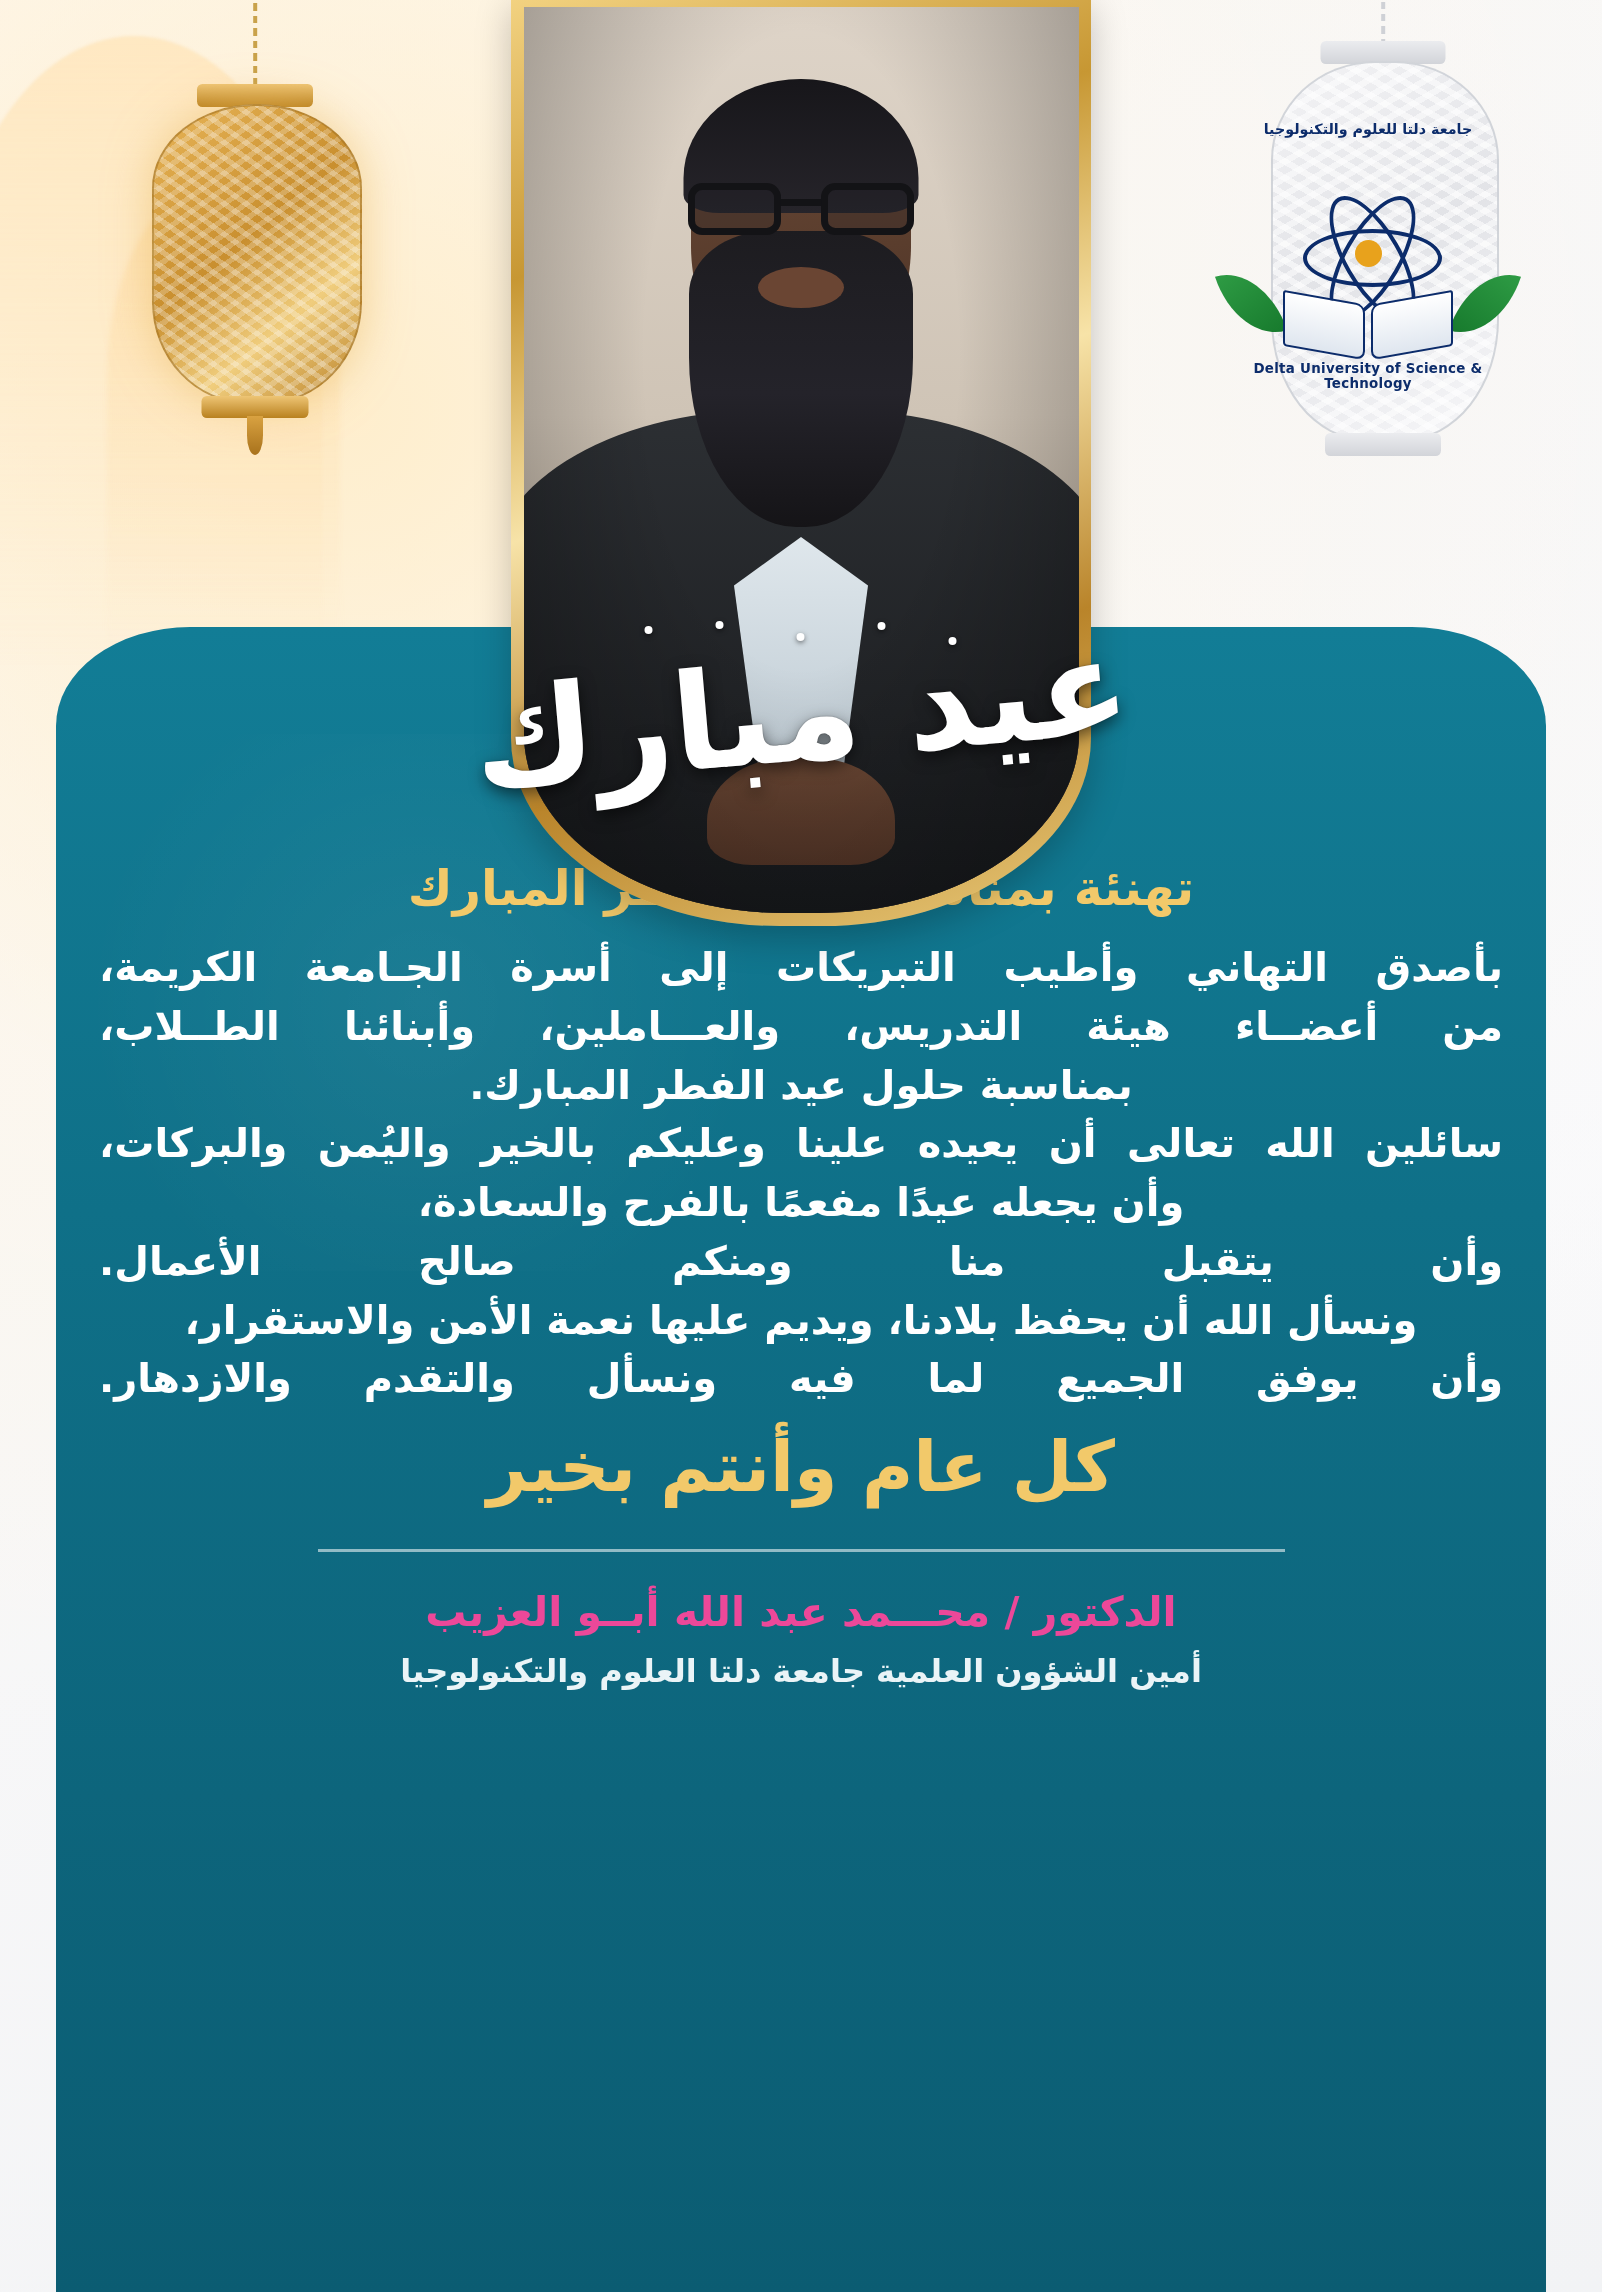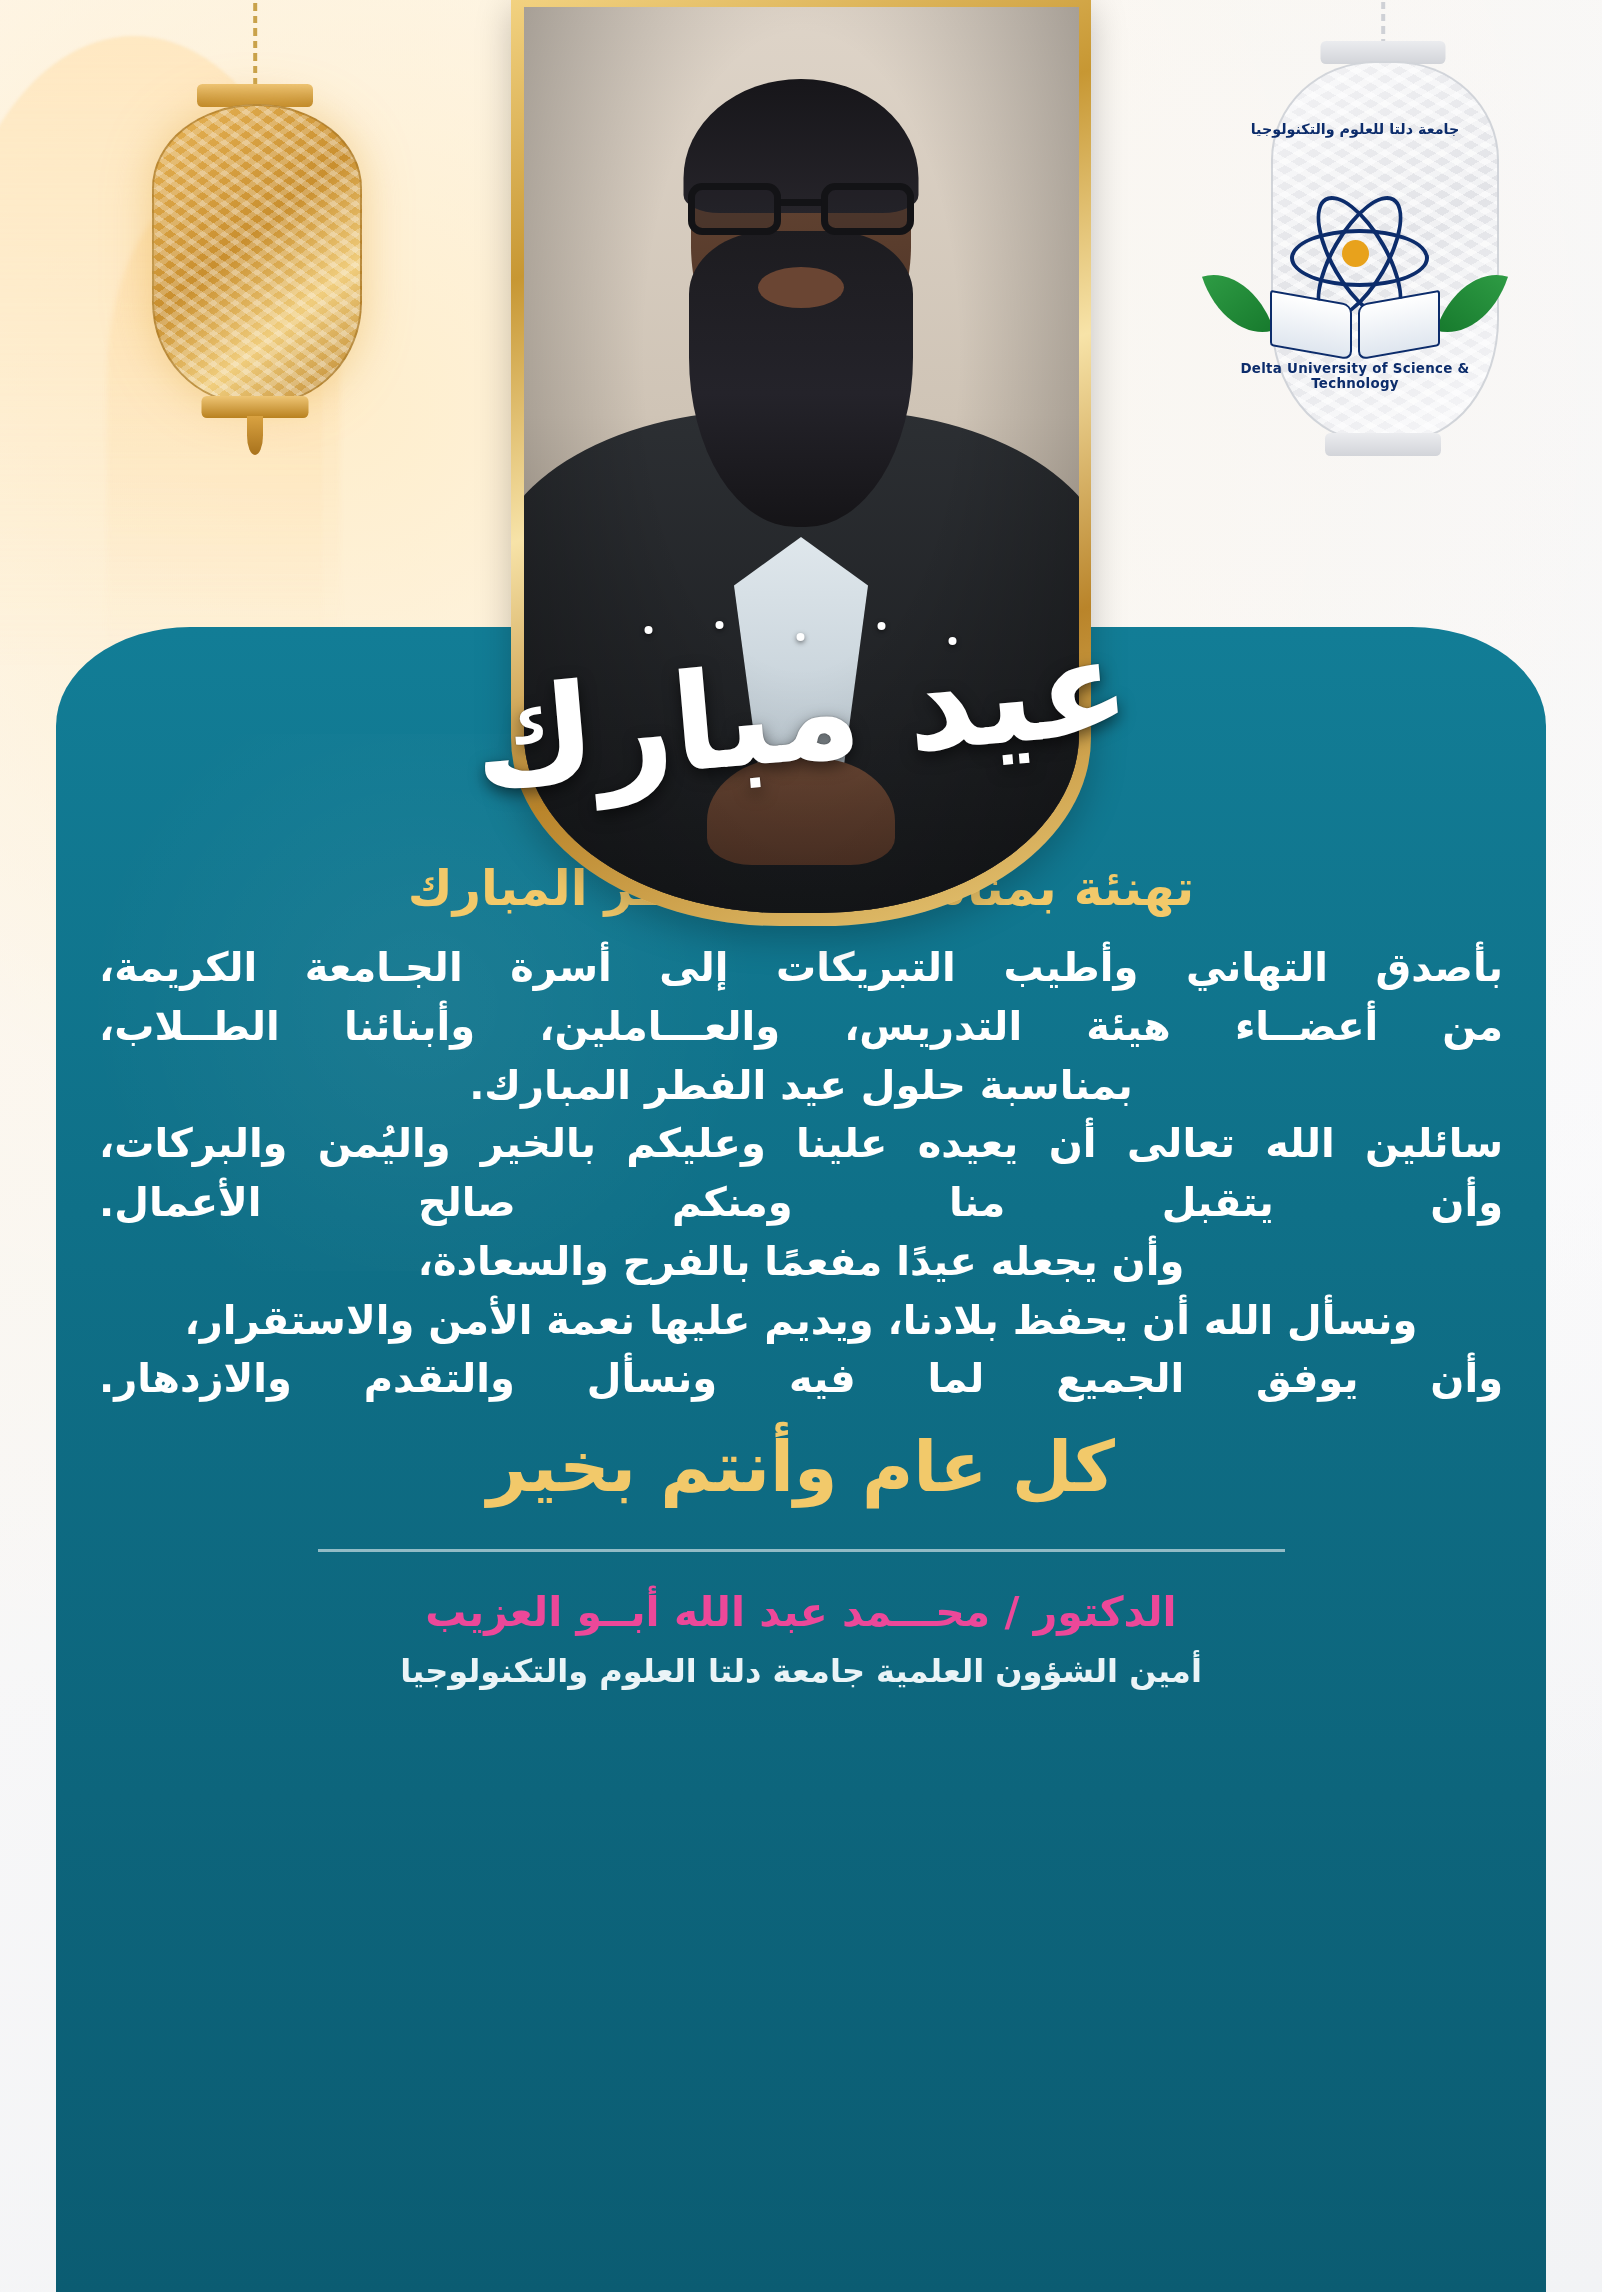--- a/index.html
+++ b/index.html
@@ -327,21 +327,21 @@
     width: 8px;
     height: 8px;
     background: #fff;
     border-radius: 50%;
     box-shadow: 0 1.8px 5.4px rgba(0,0,0,0.5);
   }
 
   
   .logo {
     position: absolute;
-    right: 99px;
+    right: 86px;
     top: 107px;
     width: 296px;
     height: 296px;
     z-index: 7;
   }
   .logo .atom {
     position: absolute;
     left: 50%;
     top: 100px;
     transform: translateX(-50%);
@@ -554,22 +554,22 @@
   <div class="ring-label">Delta University of Science &amp; Technology</div>
 </div>
 
 <div class="content">
   <h1 class="greeting-title">تهنئة بمناسبة عيد الفطر المبارك</h1>
 
   <p class="body-line justify">بأصدق التهاني وأطيب التبريكات إلى أسرة الجـامعة الكريمة،</p>
   <p class="body-line justify">من أعضــاء هيئة التدريس، والعـــاملين، وأبنائنا الطــلاب،</p>
   <p class="body-line">بمناسبة حلول عيد الفطر المبارك.</p>
   <p class="body-line justify">سائلين الله تعالى أن يعيده علينا وعليكم بالخير واليُمن والبركات،</p>
+  <p class="body-line">وأن يجعله عيدًا مفعمًا بالفرح والسعادة،</p>
   <p class="body-line justify">وأن يتقبل منا ومنكم صالح الأعمال.</p>
-  <p class="body-line">وأن يجعله عيدًا مفعمًا بالفرح والسعادة،</p>
   <p class="body-line">ونسأل الله أن يحفظ بلادنا، ويديم عليها نعمة الأمن والاستقرار،</p>
   <p class="body-line justify">وأن يوفق الجميع لما فيه ونسأل والتقدم والازدهار.</p>
 
   <div class="closing">كل عام وأنتم بخير</div>
 
   <div class="divider"></div>
 
   <div class="signer-name">الدكتور / محـــمد عبد الله أبــو العزيب</div>
   <div class="signer-title">أمين الشؤون العلمية جامعة دلتا العلوم والتكنولوجيا</div>
 </div>

